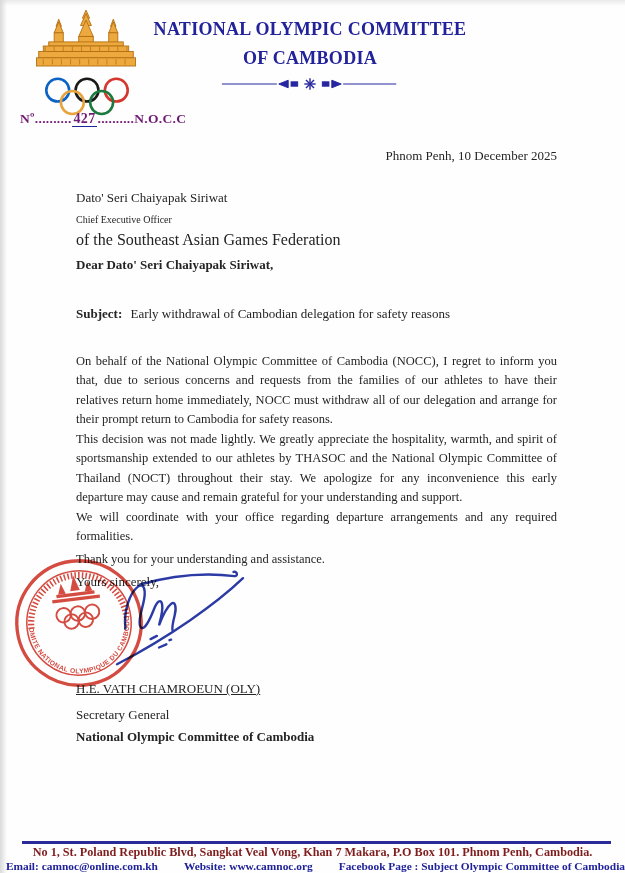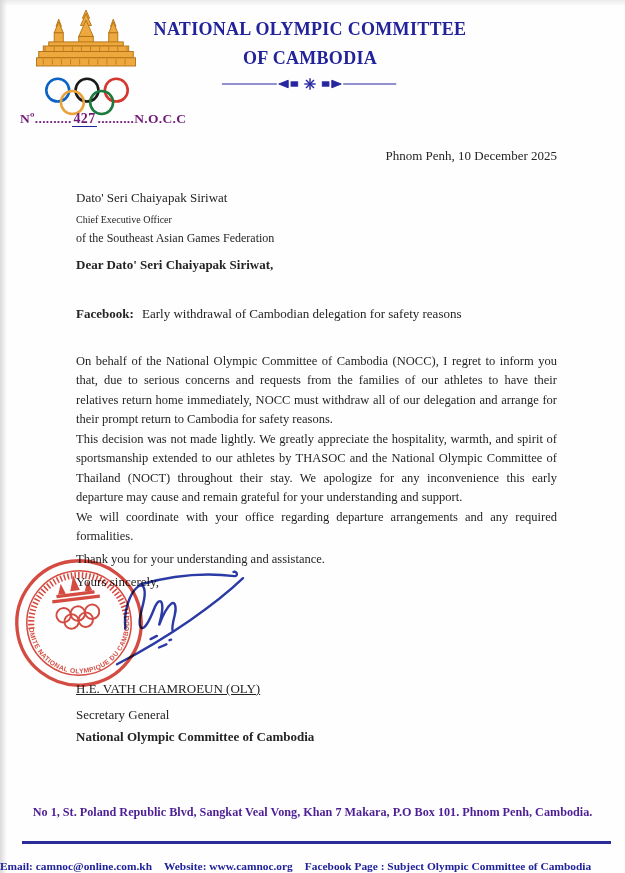--- a/index.html
+++ b/index.html
@@ -24,21 +24,21 @@
   .org-line{font-weight:bold;color:#22229b;font-size:18px;letter-spacing:.3px;line-height:1.1;}
   .org-line2{margin-top:9px;}
   .divider-svg{width:180px;height:16px;margin-top:7px;}
   .ref-line{position:absolute;left:20px;top:111px;font-weight:bold;color:#701a75;font-size:13.5px;letter-spacing:.3px;}
   .ref-num{border-bottom:1.5px solid #22229b;padding:0 2px;font-size:14px;}
 
   
   .dateline{position:absolute;top:148px;right:68px;font-size:13px;}
   .recip-name{position:absolute;left:76px;top:190px;font-size:13px;}
   .recip-title{position:absolute;left:76px;top:214px;font-size:10px;}
-  .recip-org{position:absolute;left:76px;top:231px;font-size:12px;}
+  .recip-org{position:absolute;left:76px;top:231px;font-size:16px;}
   .salutation{position:absolute;left:76px;top:257px;font-size:13px;font-weight:bold;}
   .subject{position:absolute;left:76px;top:306px;font-size:13px;}
   .subject .lbl{font-weight:bold;}
   .subject .txt{margin-left:5px;}
   .para{position:absolute;left:76px;width:481px;margin:0;font-size:12.5px;line-height:19.4px;text-align:justify;}
   .p1{top:352px;}
   .p2{top:430px;}
   .p3{top:508px;}
   .p4{top:550px;text-align:left;}
   .closing{position:absolute;left:76px;top:574px;font-size:13px;}
@@ -47,24 +47,24 @@
   .stamp{position:absolute;left:12px;top:556px;width:134px;height:134px;
     transform:rotate(-7deg);opacity:.92;mix-blend-mode:multiply;}
   .signature{position:absolute;left:96px;top:562px;width:168px;height:108px;mix-blend-mode:multiply;}
 
   .signer-name{position:absolute;left:76px;top:681px;font-size:13px;text-decoration:underline;}
   .signer-title{position:absolute;left:76px;top:707px;font-size:13px;}
   .signer-org{position:absolute;left:76px;top:729px;font-size:13px;font-weight:bold;}
 
   
   .footer-rule{position:absolute;left:22px;right:14px;top:841px;height:2.5px;background:#2a2a99;}
-  .footer-address{position:absolute;left:0;right:0;top:805px;text-align:center;
-    font-weight:bold;color:#4c1d95;font-size:12.2px;}
+  .footer-address{position:absolute;left:0;right:0;top:845px;text-align:center;
+    font-weight:bold;color:#7f1d1d;font-size:12.2px;}
   .footer-contacts{position:absolute;left:0;right:0;top:860px;display:flex;
-    justify-content:flex-start;gap:12px;font-weight:bold;color:#1f2299;font-size:11.4px;}
+    justify-content:flex-end;gap:26px;font-weight:bold;color:#1f2299;font-size:11.4px;}
 </style>
 </head>
 <body>
 
 <div class="page">
   <div class="scan-left"></div>
   <div class="scan-top"></div>
 
   <svg class="logo-temple" viewBox="0 0 110 70">
     <g fill="#eda93e" stroke="#b37114" stroke-width="1">
@@ -141,21 +141,21 @@
 
   <div class="dateline">Phnom Penh, 10 December 2025</div>
 
   <div class="recip-name">Dato' Seri Chaiyapak Siriwat</div>
   <div class="recip-title">Chief Executive Officer</div>
   <div class="recip-org">of the Southeast Asian Games Federation</div>
 
   <div class="salutation">Dear Dato' Seri Chaiyapak Siriwat,</div>
 
   <div class="subject">
-    <span class="lbl">Facebook:</span>
+    <span class="lbl">Subject:</span>
     <span class="txt">Early withdrawal of Cambodian delegation for safety reasons</span>
   </div>
 
   <p class="para p1">On behalf of the National Olympic Committee of Cambodia (NOCC), I regret to inform you that, due to serious concerns and requests from the families of our athletes to have their relatives return home immediately, NOCC must withdraw all of our delegation and arrange for their prompt return to Cambodia for safety reasons.</p>
   <p class="para p2">This decision was not made lightly. We greatly appreciate the hospitality, warmth, and spirit of sportsmanship extended to our athletes by THASOC and the National Olympic Committee of Thailand (NOCT) throughout their stay. We apologize for any inconvenience this early departure may cause and remain grateful for your understanding and support.</p>
   <p class="para p3">We will coordinate with your office regarding departure arrangements and any required formalities.</p>
   <p class="para p4">Thank you for your understanding and assistance.</p>
 
   <div class="closing">Yours sincerely,</div>
 

